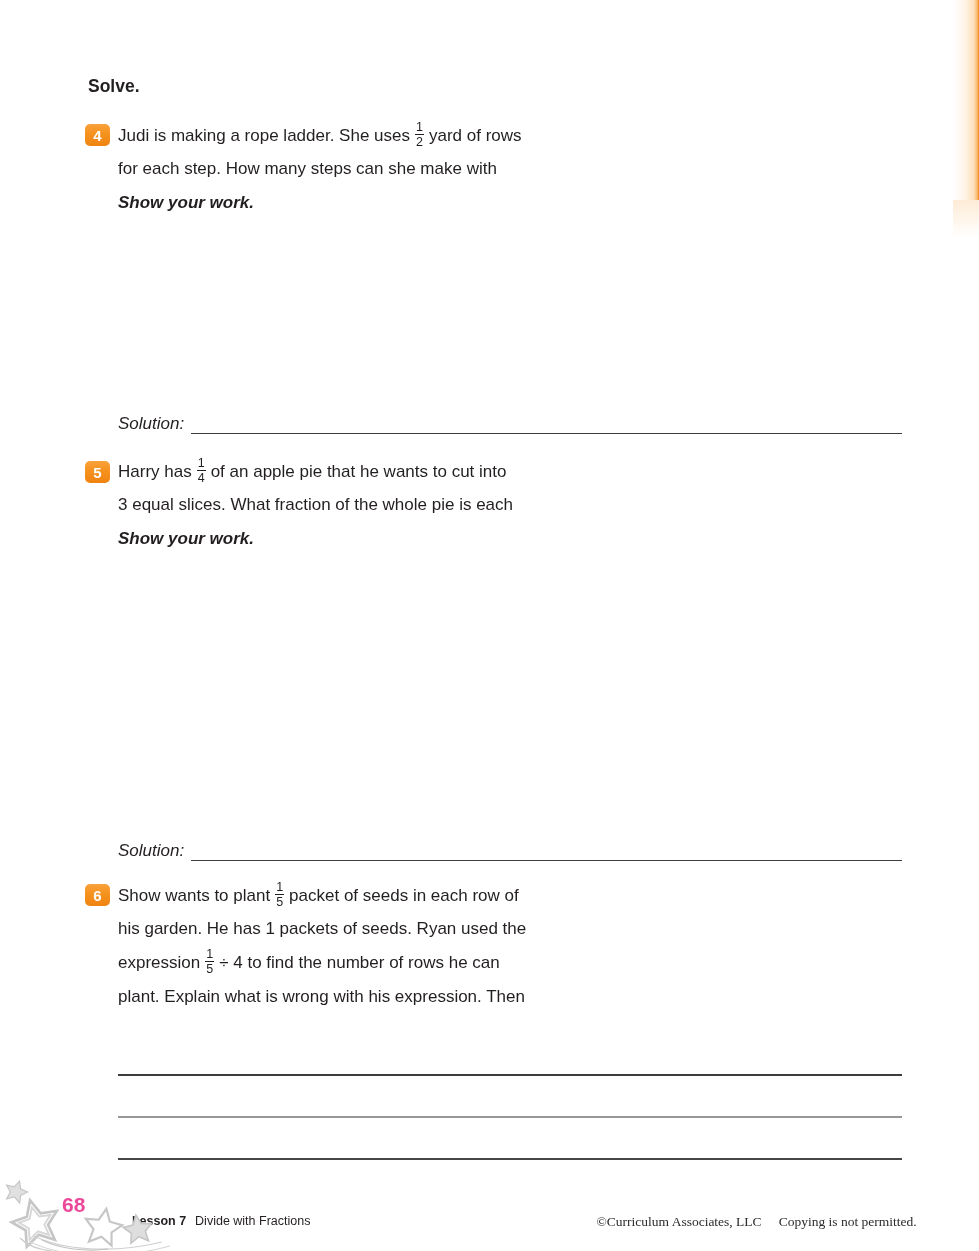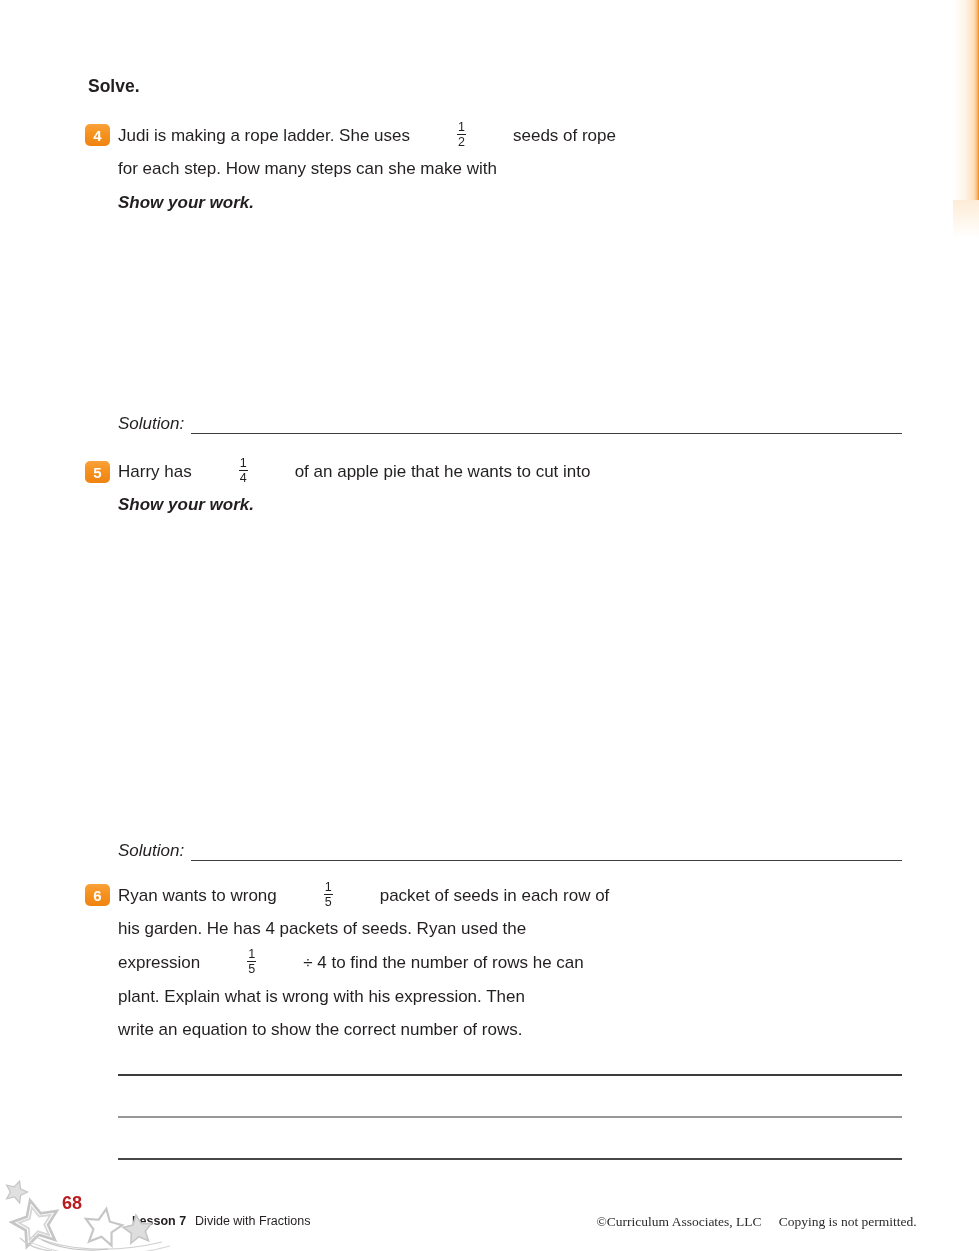--- a/index.html
+++ b/index.html
@@ -43,21 +43,21 @@
     border-radius:5px;
     background:linear-gradient(180deg,#F9A13B 0%,#F6921E 45%,#EF8310 100%);
     color:#ffffff; font-weight:bold; font-size:15px;
     display:flex; align-items:center; justify-content:center;
   }
 
   .ptext { position:absolute; left:118px; }
   .pline {
     height:33.6px;
     display:flex; align-items:center;
-    font-size:17px; white-space:pre;gap:42px;
+    font-size:17px; white-space:pre;
   }
   .show-work { font-weight:bold; font-style:italic; }
 
   .frac {
     display:inline-flex; flex-direction:column; align-items:center;
     font-size:12.5px; line-height:1.12; font-weight:normal;
     margin:0 5px 0 5px; transform:translateY(-1px);
   }
   .frac .den { border-top:1.3px solid #231F20; padding:0 1px; }
   .frac .num { padding:0 1px; }
@@ -75,21 +75,21 @@
     border-bottom:1.6px solid #3d3d3d;
   }
 
   .answer-line { position:absolute; left:118px; width:784px; }
   .al-1 { top:1074px; height:1.5px; background:#3c3c3c; }
   .al-2 { top:1115.5px; height:2.5px; background:#979797; }
   .al-3 { top:1158px; height:1.5px; background:#474747; }
 
   .footer-pagenum {
     position:absolute; left:62px; top:1193px;
-    font-size:18px; font-weight:bold; color:#b91c1c;
+    font-size:21px; font-weight:bold; color:#ec4899;
   }
   .footer-lesson {
     position:absolute; left:118px; top:1200px;
     font-size:12.5px; white-space:pre;
   }
   .footer-lesson .lesson-label { font-weight:bold; margin-right:9px; }
   .footer-copy {
     position:absolute; left:583px; top:1198px;
     font-family:"Liberation Serif", serif;
     font-size:13.5px; color:#2b2b2b; white-space:pre;
@@ -105,68 +105,68 @@
 
   <div class="edge-tab"></div>
 
   <div class="heading">Solve.</div>
 
   <div class="badge" style="top:124px;">
     <span>4</span>
   </div>
   <div class="ptext" style="top:119px;">
     <div class="pline">
-      <span>Judi is making a rope ladder. She uses</span><span class="frac"><span class="num">1</span><span class="den">2</span></span><span>seeds of rope</span>
+      <span>Judi is making a rope ladder. She uses</span><span class="frac"><span class="num">1</span><span class="den">2</span></span><span>yard of rows</span>
     </div>
     <div class="pline">
       <span>for each step. How many steps can she make with</span>
     </div>
     <div class="pline show-work">
       <span>Show your work.</span>
     </div>
   </div>
   <div class="solution-row" style="top:414px;">
     <span class="sol-label">Solution:</span>
     <span class="sol-line"></span>
   </div>
 
   <div class="badge" style="top:461px;">
     <span>5</span>
   </div>
   <div class="ptext" style="top:455px;">
     <div class="pline">
       <span>Harry has</span><span class="frac"><span class="num">1</span><span class="den">4</span></span><span>of an apple pie that he wants to cut into</span>
     </div>
+    <div class="pline">
+      <span>3 equal slices. What fraction of the whole pie is each</span>
+    </div>
     <div class="pline show-work">
       <span>Show your work.</span>
     </div>
   </div>
   <div class="solution-row" style="top:841px;">
     <span class="sol-label">Solution:</span>
     <span class="sol-line"></span>
   </div>
 
   <div class="badge" style="top:884px;">
     <span>6</span>
   </div>
   <div class="ptext" style="top:879px;">
     <div class="pline">
-      <span>Ryan wants to wrong</span><span class="frac"><span class="num">1</span><span class="den">5</span></span><span>packet of seeds in each row of</span>
+      <span>Show wants to plant</span><span class="frac"><span class="num">1</span><span class="den">5</span></span><span>packet of seeds in each row of</span>
     </div>
     <div class="pline">
-      <span>his garden. He has 4 packets of seeds. Ryan used the</span>
+      <span>his garden. He has 1 packets of seeds. Ryan used the</span>
     </div>
     <div class="pline">
       <span>expression</span><span class="frac"><span class="num">1</span><span class="den">5</span></span><span>÷ 4 to find the number of rows he can</span>
     </div>
     <div class="pline">
       <span>plant. Explain what is wrong with his expression. Then</span>
-    </div>
-    <div class="pline">
-      <span>write an equation to show the correct number of rows.</span>
     </div>
   </div>
 
   <div class="answer-line al-1"></div>
   <div class="answer-line al-2"></div>
   <div class="answer-line al-3"></div>
 
   <div class="footer-pagenum">68</div>
   <div class="footer-lesson">
     <span class="lesson-label">Lesson 7</span><span>Divide with Fractions</span>

